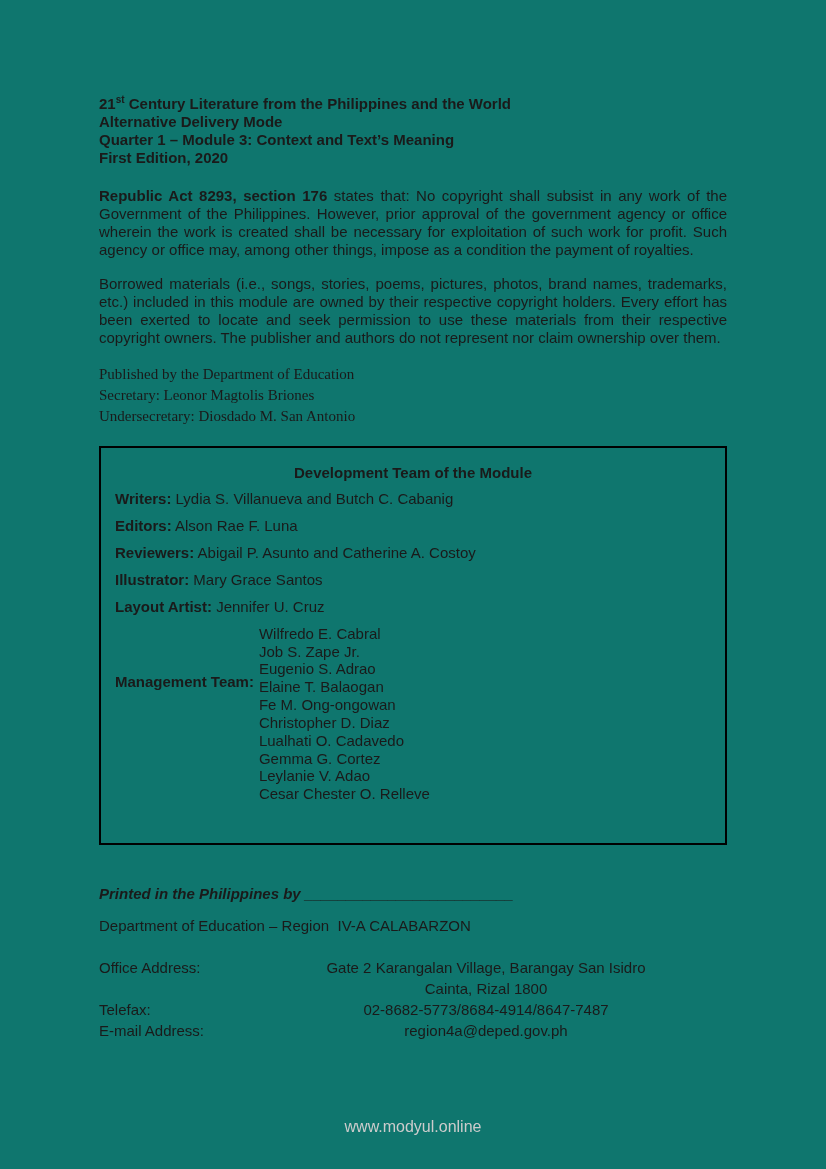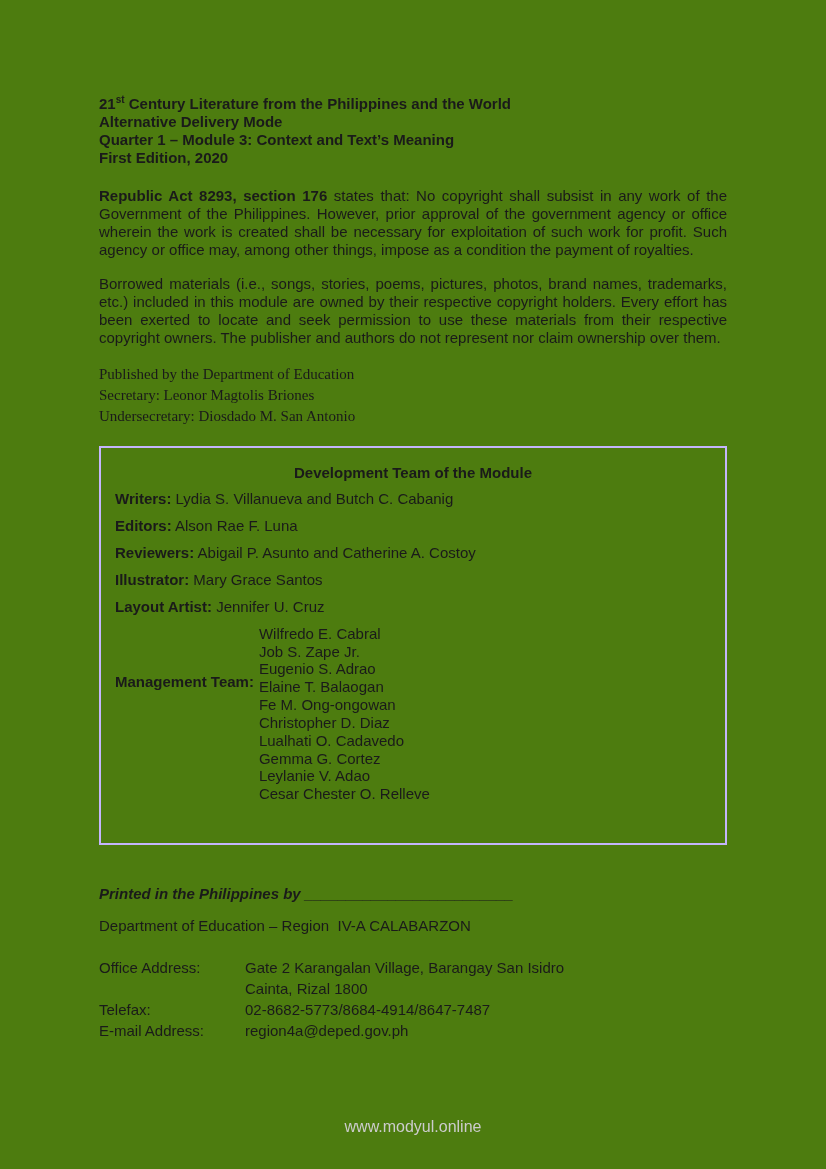--- a/index.html
+++ b/index.html
@@ -8,54 +8,54 @@
     width: 826px;
     height: 1169px;
     font-family: "Liberation Sans", sans-serif;
     color: #1a1a1a;
     position: relative;
   }
   .page {
     position: relative;
     width: 826px;
     height: 1169px;
-    background: #4d7c0f;
+    background: #0f766e;
     padding: 95px 99px 0 99px;
     overflow: hidden;
   }
   .content { width: 628px; font-size: 15px; line-height: 1.19; }
 
   .header-block { font-weight: bold; line-height: 1.2; margin-bottom: 20px; }
   .header-block p { margin: 0; }
   sup { font-size: 10px; vertical-align: super; line-height: 0; }
 
   .para { text-align: justify; margin-bottom: 17px; line-height: 1.19; }
 
   .publisher { line-height: 1.42; margin-top: 5px; margin-bottom: 18px; font-family: Liberation Serif, serif; }
 
   .dev-box {
-    border: 2px solid #c4b5fd;
+    border: 2px solid #000000;
     padding: 12px 14px 40px 14px;
     margin-top: 16px;
   }
   .dev-box-title { text-align: center; font-weight: bold; margin: 4px 0 2px 0; }
   .team-row { margin-top: 9px; }
   .team-row b { font-weight: bold; }
   .mgmt { display: flex; gap: 5px; }
   .mgmt b { white-space: nowrap; margin-top: 48px; }
   .mgmt-names { line-height: 1.19; }
   .mgmt-names div { margin: 0; }
 
   .printed { margin-top: 40px; font-weight: bold; font-style: italic; }
   .dept { margin-top: 14px; font-weight: normal; white-space: pre-wrap; }
 
   .contacts { margin-top: 22px; line-height: 21px; }
   .contact-row { display: flex; }
   .contact-label { width: 146px; flex: 0 0 146px; }
-  .contact-values { flex: 1; }
+  .contact-values { flex: 1; text-align: center; }
 
   .watermark {
     position: absolute;
     left: 0;
     right: 0;
     top: 1118px;
     text-align: center;
     color: #cccccc;
     font-size: 16px;
   }

